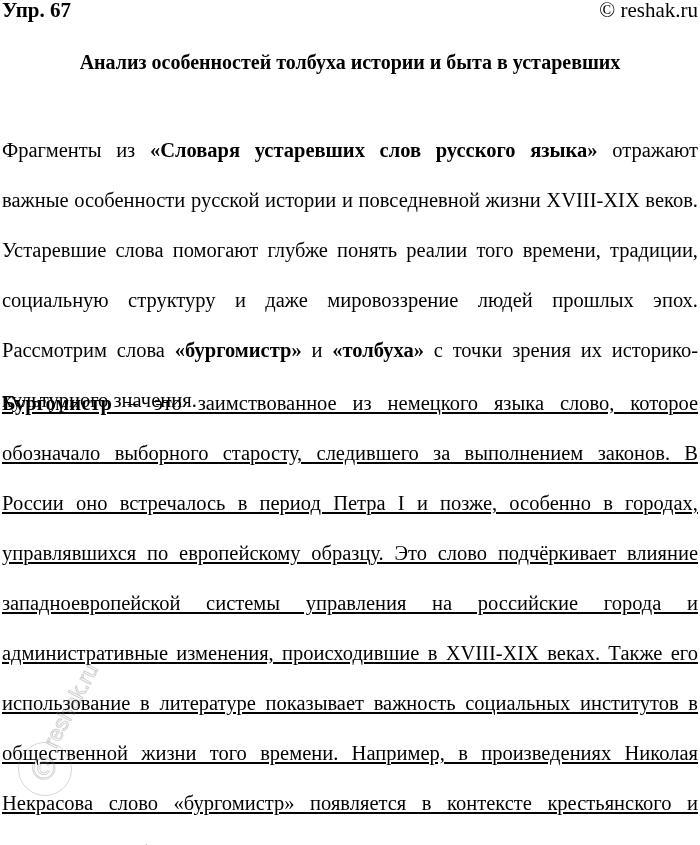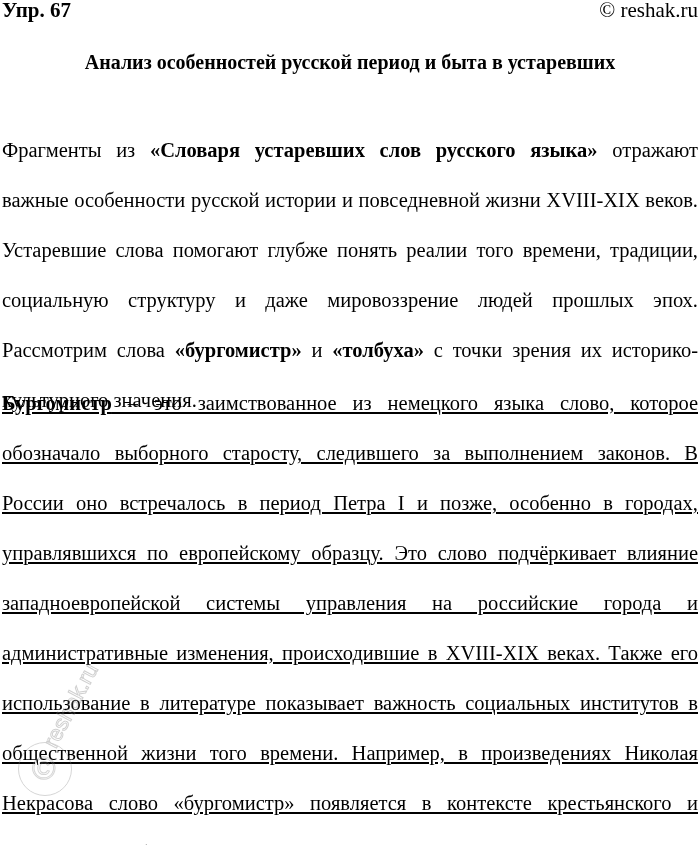--- a/index.html
+++ b/index.html
@@ -46,21 +46,21 @@
     font-size: 32px; color: transparent; -webkit-text-stroke: 1px #888;
   }
 </style>
 </head>
 <body>
 
 <div class="hdr-left">Упр. 67</div>
 <div class="hdr-right">© reshak.ru</div>
 
 <div class="title">
-  <div>Анализ особенностей русской период и быта в устаревших</div>
+  <div>Анализ особенностей толбуха истории и быта в устаревших</div>
 </div>
 
 <p class="para p1"><span>Фрагменты из </span><b>«Словаря устаревших слов русского языка»</b><span> отражают важные особенности русской истории и повседневной жизни XVIII-XIX веков. Устаревшие слова помогают глубже понять реалии того времени, традиции, социальную структуру и даже мировоззрение людей прошлых эпох. Рассмотрим слова </span><b>«бургомистр»</b><span> и </span><b>«толбуха»</b><span> с точки зрения их историко-культурного значения.</span></p>
 
 <p class="para p2"><b>Бургомистр</b><span> – это заимствованное из немецкого языка слово, которое обозначало выборного старосту, следившего за выполнением законов. В России оно встречалось в период Петра I и позже, особенно в городах, управлявшихся по европейскому образцу. Это слово подчёркивает влияние западноевропейской системы управления на российские города и административные изменения, происходившие в XVIII-XIX веках. Также его использование в литературе показывает важность социальных институтов в общественной жизни того времени. Например, в произведениях Николая Некрасова слово «бургомистр» появляется в контексте крестьянского и помещичьего быта, что подчёркивает различие сословий и важность должностных лиц в деревенской общине.</span></p>
 
 <div class="watermark">
   <div class="wm-circle"></div>
   <div class="wm-c">©</div>
   <div class="wm-text">reshak.ru</div>

